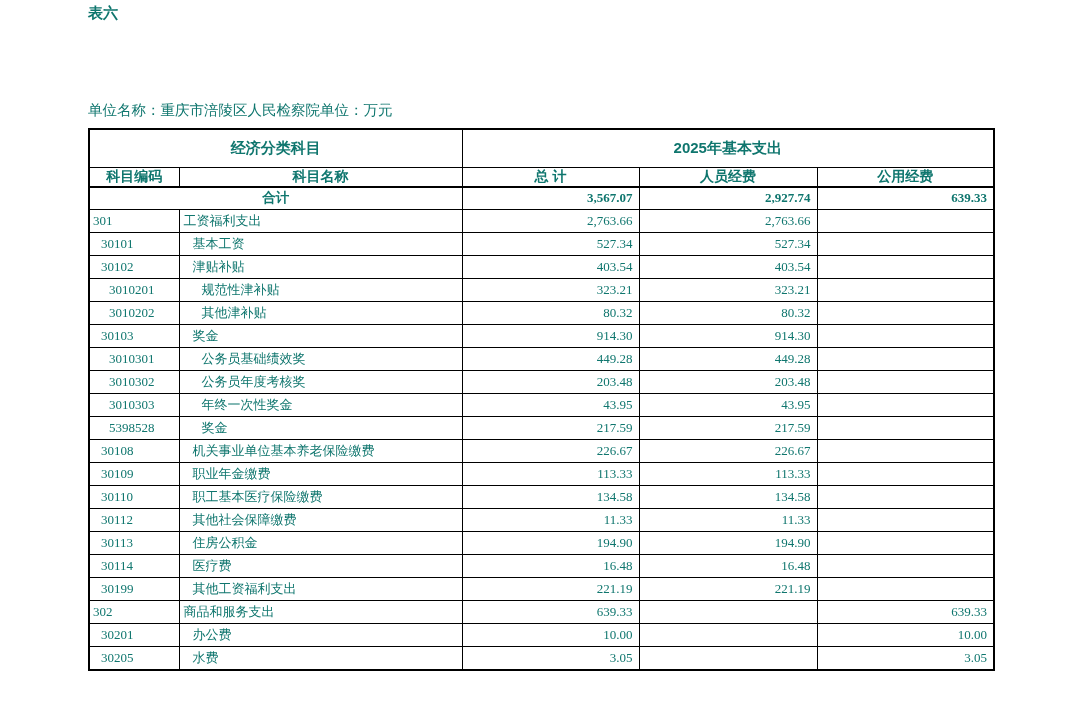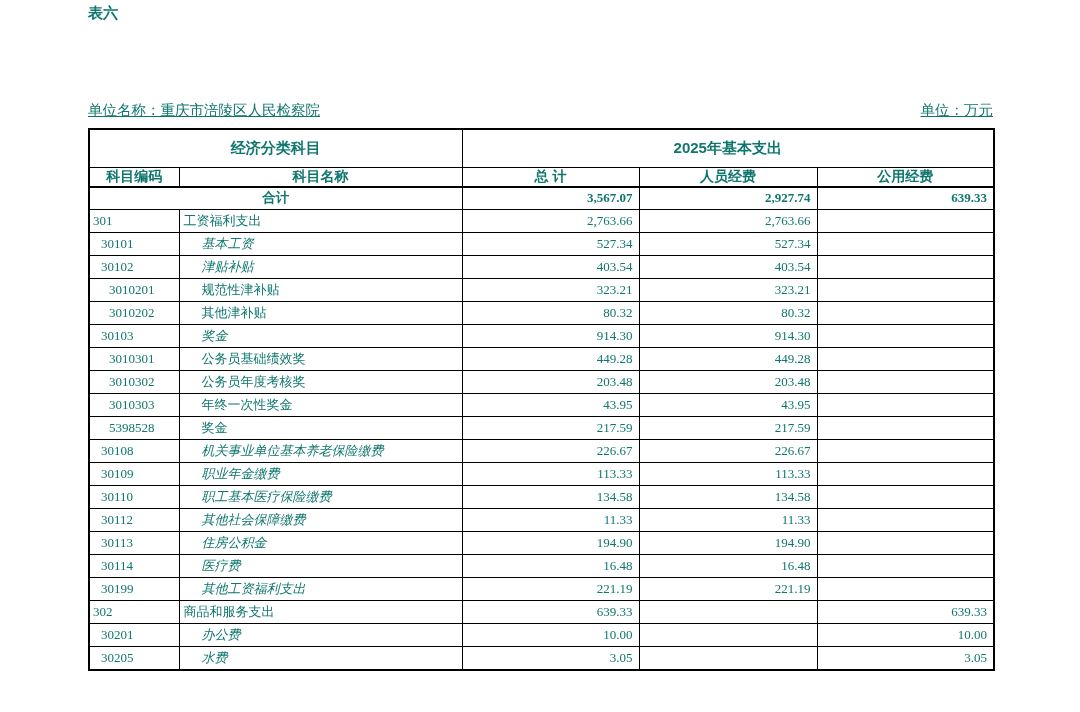--- a/index.html
+++ b/index.html
@@ -31,24 +31,22 @@
     font-weight: bold;
     font-size: 27px;
     letter-spacing: 1px;
   }
   .info-row {
     position: absolute;
     left: 88px;
     width: 905px;
     top: 101px;
     display: flex;
-    justify-content: space-between;
     font-size: 14.5px;
     font-family: "Liberation Serif", serif;
-    text-decoration: underline;
   }
   table.budget-table {
     position: absolute;
     left: 88px;
     top: 128px;
     width: 905px;
     border-collapse: collapse;
     table-layout: fixed;
     border: 2px solid #000000;
   }
@@ -82,21 +80,21 @@
   }
   .data-row td { height: 23px; font-size: 13px; vertical-align: middle; }
   .cell-code { font-size: 13px; }
   .cell-name { font-size: 13px; }
   .num { text-align: right; padding-right: 6px; font-size: 13px; }
   .total-row .num { font-size: 13px; }
   .lvl-1 .cell-code { padding-left: 3px; }
   .lvl-2 .cell-code { padding-left: 11px; }
   .lvl-3 .cell-code { padding-left: 19px; }
   .lvl-1 .cell-name { padding-left: 4px; }
-  .lvl-2 .cell-name { padding-left: 22px; font-style: italic; }
+  .lvl-2 .cell-name { padding-left: 13px; }
   .lvl-3 .cell-name { padding-left: 22px; }
 </style>
 </head>
 <body>
 
 <div class="page">
 
   <div class="table-label">表六</div>
 
 

